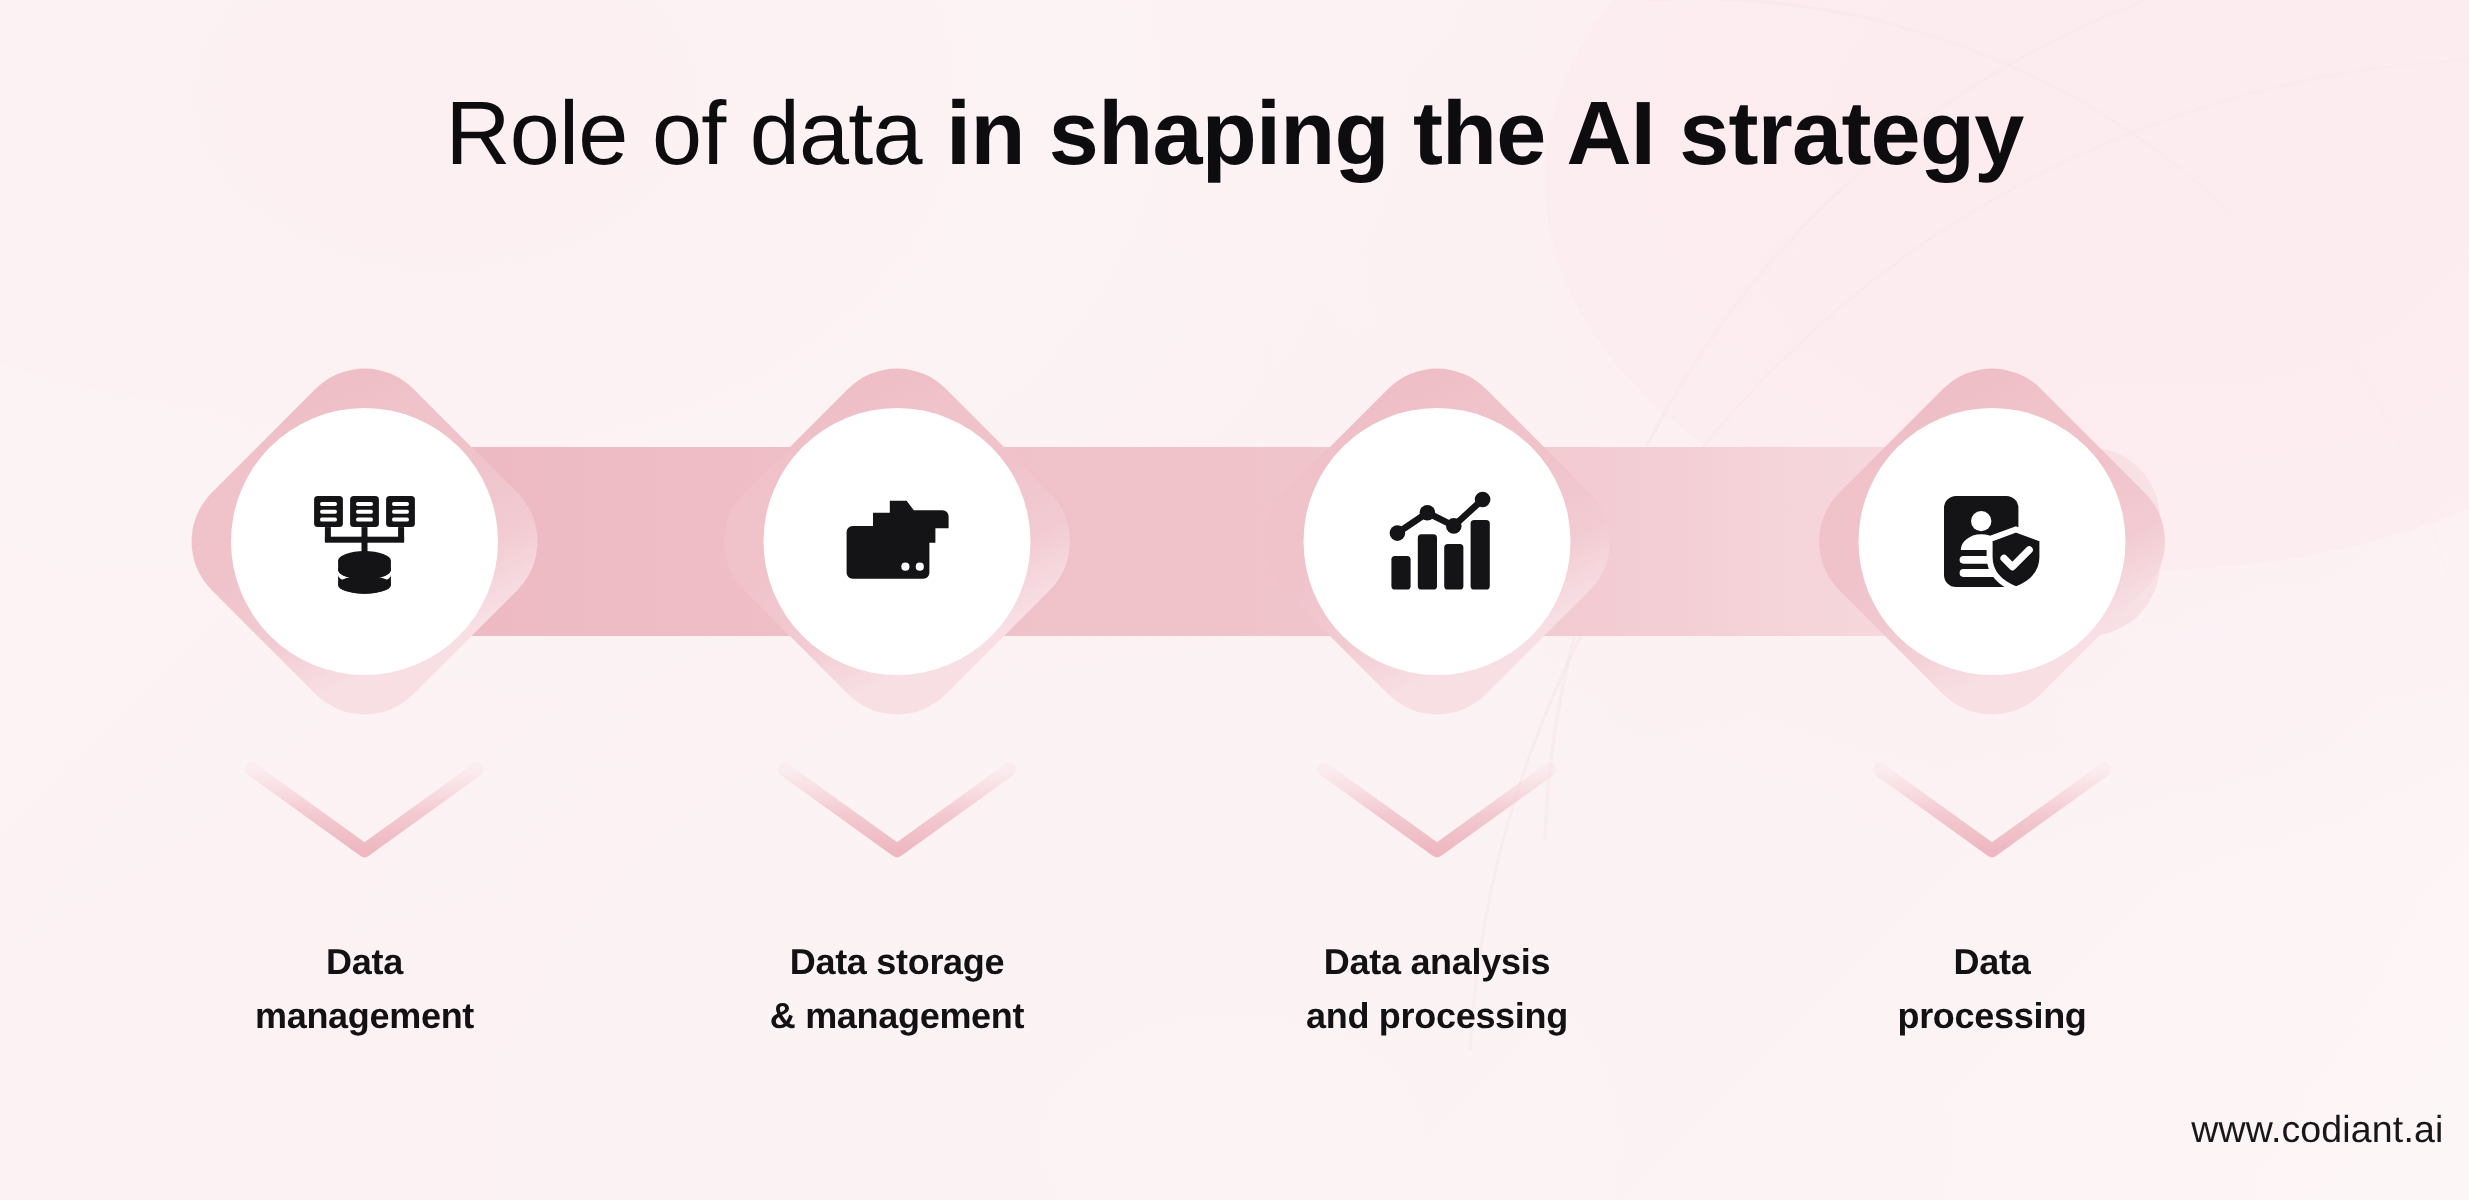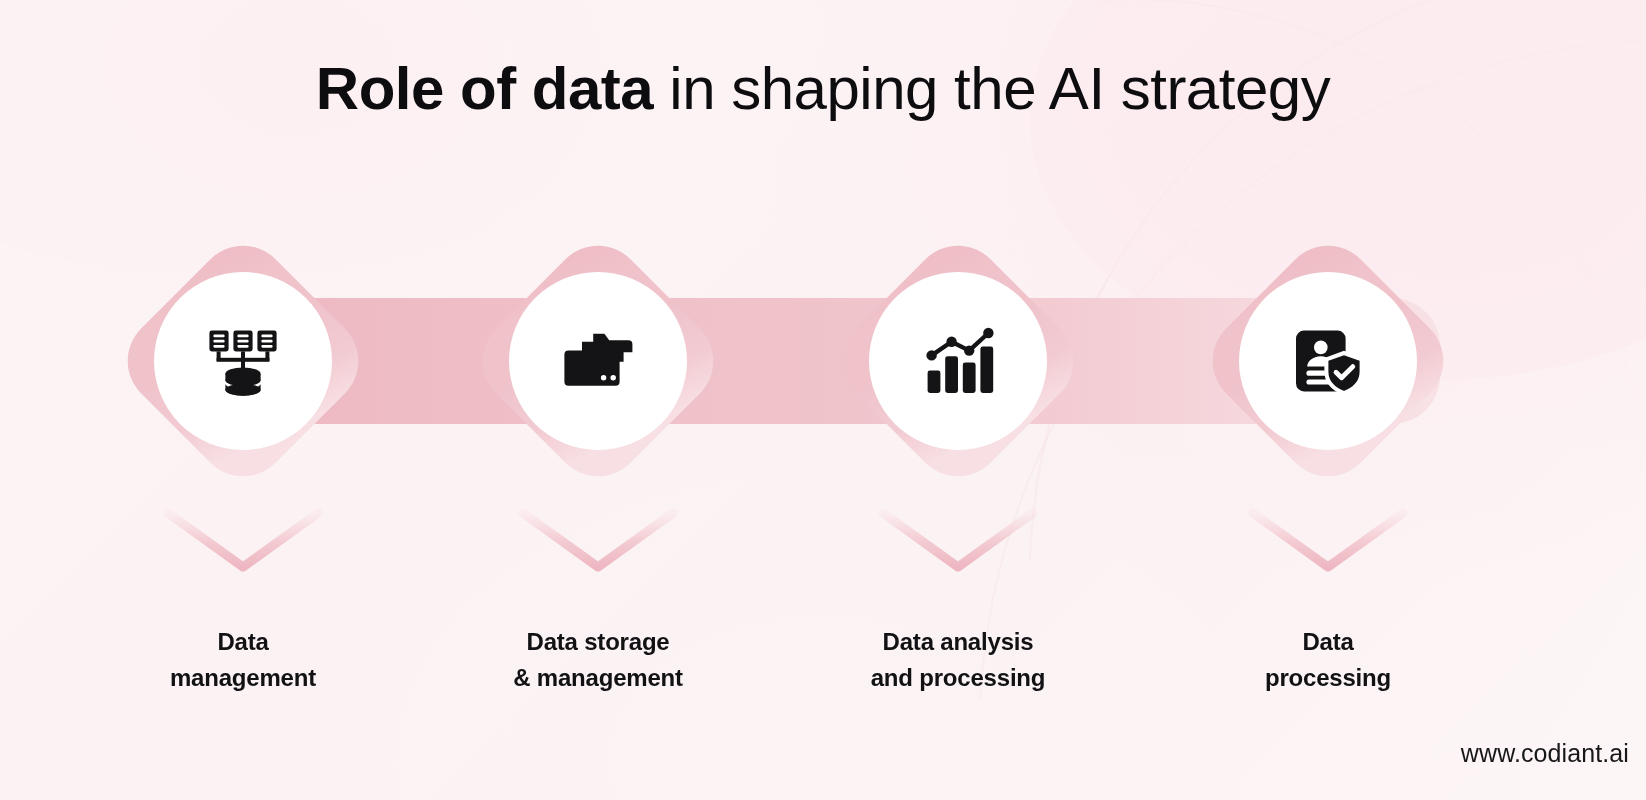--- a/index.html
+++ b/index.html
@@ -40,24 +40,24 @@
     left: 0;
     width: 1646px;
     text-align: center;
     font-size: 60px;
     line-height: 1.1;
     color: #0d0d10;
     letter-spacing: -0.5px;
     white-space: nowrap;
   }
   #title .bold {
+    font-weight: 400;
+  }
+  #title .light {
     font-weight: 700;
-  }
-  #title .light {
-    font-weight: 400;
   }
 
   
   #chain {
     position: absolute;
     top: 200px;
     left: 0;
     width: 1646px;
     height: 330px;
   }

